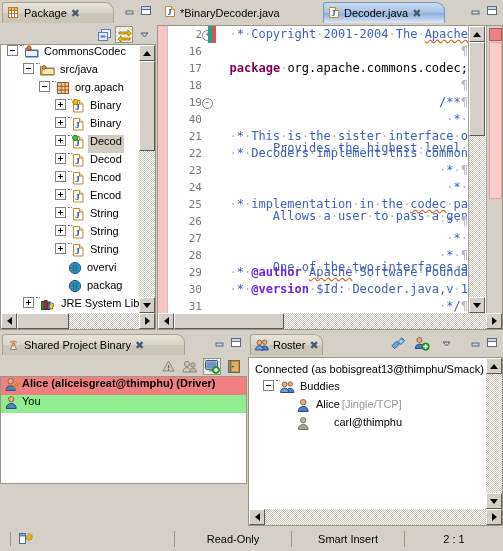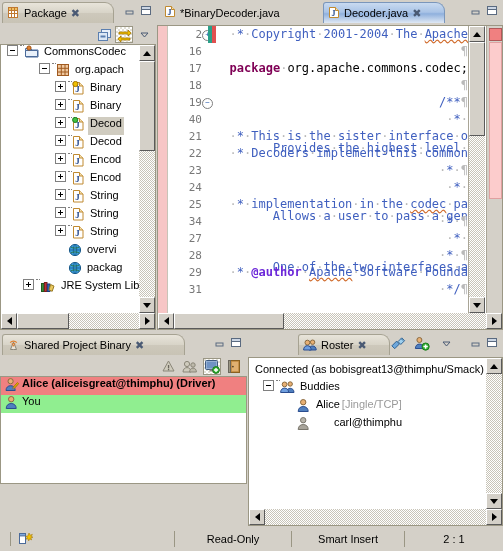--- a/index.html
+++ b/index.html
@@ -148,20 +148,31 @@
             <span class="twist"></span>
             <span style="width: 4px; height: 1px; border-top: 1px dotted rgb(128, 128, 128); flex: 0 0 auto;"></span>
             <span class="ico"><svg width="15" height="14" viewBox="0 0 15 14">
                 <path d="M1.5 3.5h5l1.5 1.5h6v7h-12z" fill="#cfe0f2" stroke="#4a6a9a"></path>
                 <path d="M1.5 5.5h12v6h-12z" fill="#e8f0fa" stroke="#4a6a9a"></path>
                 <circle cx="5" cy="3" r="2.1" fill="#e08030" stroke="#a05010"></circle>
               </svg></span>
             <span class="tlabel" style="margin-left: 3px;">CommonsCodec</span>
           </div>
           <div class="trow">
+            <span class="ind" style="width: 22px;"></span>
+            <span class="twist"></span>
+            <span style="width: 4px; height: 1px; border-top: 1px dotted rgb(128, 128, 128); flex: 0 0 auto;"></span>
+            <span class="ico"><svg width="15" height="14" viewBox="0 0 15 14">
+                <path d="M0.5 3.5h5l1.5 1.5h7v7h-13.5z" fill="#f0d9a8" stroke="#9a7a30"></path>
+                <path d="M2 5.6h12v6H2z" fill="#f7e7c0" stroke="#9a7a30"></path>
+                <circle cx="4" cy="4.4" r="1.9" fill="#d8a040" stroke="#8a6020"></circle>
+              </svg></span>
+            <span class="tlabel" style="margin-left: 3px;">src/java</span>
+          </div>
+          <div class="trow">
             <span class="ind" style="width: 38px;"></span>
             <span class="twist"></span>
             <span style="width: 4px; height: 1px; border-top: 1px dotted rgb(128, 128, 128); flex: 0 0 auto;"></span>
             <span class="ico"><svg width="14" height="14" viewBox="0 0 14 14">
                 <rect x="1.5" y="1.5" width="11" height="11" fill="#f0c9a0" stroke="#a05a20"></rect>
                 <path d="M1.5 5.3h11M1.5 9h11M5.3 1.5v11M9 1.5v11" stroke="#a05a20" fill="none"></path>
               </svg></span>
             <span class="tlabel" style="margin-left: 3px;">org.apach</span>
           </div>
           <div class="trow">
@@ -371,24 +382,25 @@
           <div class="cline"><span class="gut">16</span><span class="ctext"><span class="ws">¶</span></span></div>
           <div class="cline"><span class="gut">17</span><span class="ctext"><span class="kw">package</span><span class="ws">·</span><span>org.apache.commons.codec;</span></span></div>
           <div class="cline"><span class="gut">18</span><span class="ctext"><span class="ws">¶</span></span></div>
           <div class="cline"><span class="gut">19</span><span class="fold" style="left: 34px; top: 4px;">−</span><span class="ctext"><span class="cmt">/**<span class="ws">¶</span></span></span></div>
           <div class="cline"><span class="gut">40</span><span class="ctext"><span class="ws">·</span><span class="cmt">*</span><span class="ws">·</span><span class="cmt"><p>Provides<span class="ws">·</span><span class="cmt">the</span><span class="ws">·</span><span class="cmt">highest</span><span class="ws">·</span><span class="cmt">level</span><span class="ws">·</span></p></span></span></div>
           <div class="cline"><span class="gut">21</span><span class="ctext"><span class="ws">·</span><span class="cmt">*</span><span class="ws">·</span><span class="cmt">This</span><span class="ws">·</span><span class="cmt">is</span><span class="ws">·</span><span class="cmt">the</span><span class="ws">·</span><span class="cmt">sister</span><span class="ws">·</span><span class="cmt">interface</span><span class="ws">·</span><span class="cmt">o</span></span></div>
           <div class="cline"><span class="gut">22</span><span class="ctext"><span class="ws">·</span><span class="cmt">*</span><span class="ws">·</span><span class="cmt">Decoders</span><span class="ws">·</span><span class="cmt">implement</span><span class="ws">·</span><span class="cmt">this</span><span class="ws">·</span><span class="cmt">common</span></span></div>
           <div class="cline"><span class="gut">23</span><span class="ctext"><span class="ws">·</span><span class="cmt">*</span><span class="ws">·</span><span class="ws">¶</span></span></div>
           <div class="cline"><span class="gut">24</span><span class="ctext"><span class="ws">·</span><span class="cmt">*</span><span class="ws">·</span><span class="cmt"><p>Allows<span class="ws">·</span><span class="cmt">a</span><span class="ws">·</span><span class="cmt">user</span><span class="ws">·</span><span class="cmt">to</span><span class="ws">·</span><span class="cmt">pass</span><span class="ws">·</span><span class="cmt">a</span><span class="ws">·</span><span class="cmt">gen</span></p></span></span></div>
           <div class="cline"><span class="gut">25</span><span class="ctext"><span class="ws">·</span><span class="cmt">*</span><span class="ws">·</span><span class="cmt">implementation</span><span class="ws">·</span><span class="cmt">in</span><span class="ws">·</span><span class="cmt">the</span><span class="ws">·</span><span class="cmt sq">codec</span><span class="ws">·</span><span class="cmt">pa</span></span></div>
-          <div class="cline"><span class="gut">34</span><span class="ctext"><span class="ws">·</span><span class="cmt">*</span><span class="ws">·</span><span class="ws">¶</span></span></div>
+          <div class="cline"><span class="gut">26</span><span class="ctext"><span class="ws">·</span><span class="cmt">*</span><span class="ws">·</span><span class="ws">¶</span></span></div>
           <div class="cline"><span class="gut">27</span><span class="ctext"><span class="ws">·</span><span class="cmt">*</span><span class="ws">·</span><span class="cmt"><p>One<span class="ws">·</span><span class="cmt">of</span><span class="ws">·</span><span class="cmt">the</span><span class="ws">·</span><span class="cmt">two</span><span class="ws">·</span><span class="cmt">interfaces</span><span class="ws">·</span><span class="cmt">a</span></p></span></span></div>
           <div class="cline"><span class="gut">28</span><span class="ctext"><span class="ws">·</span><span class="cmt">*</span><span class="ws">·</span><span class="ws">¶</span></span></div>
           <div class="cline"><span class="gut">29</span><span class="ctext"><span class="ws">·</span><span class="cmt">*</span><span class="ws">·</span><span class="cmt-kw">@author</span><span class="ws">·</span><span class="cmt sq">Apache</span><span class="ws">·</span><span class="cmt">Software</span><span class="ws">·</span><span class="cmt">Founda</span></span></div>
+          <div class="cline"><span class="gut">30</span><span class="ctext"><span class="ws">·</span><span class="cmt">*</span><span class="ws">·</span><span class="cmt-kw">@version</span><span class="ws">·</span><span class="cmt">$Id:</span><span class="ws">·</span><span class="cmt">Decoder.java,v</span><span class="ws">·</span><span class="cmt">1</span></span></div>
           <div class="cline"><span class="gut">31</span><span class="ctext"><span class="ws">·</span><span class="cmt">*/<span class="ws">¶</span></span></span></div>
         </div>
 
       <div style="position:absolute;right:0;top:0;width:16px;bottom:16px;background:#d4d0c8;border-left:1px solid #a9a596;box-sizing:border-box;">
         <div style="position:absolute;left:2px;top:2px;width:11px;height:11px;background:#f08080;border:1px solid #b05858;"></div>
         <div style="position:absolute;left:2px;top:16px;width:11px;height:155px;background:#fccccc;border:1px solid #e0a0a0;"></div>
       </div>
 
       <div class="sb-v" style="right:17px;bottom:16px;width:17px;">
         <div class="sbar-btn" style="top:0;left:0;">
@@ -497,21 +509,21 @@
               </svg></span>
             <span style="margin-left: 3px;">You</span>
           </div>
         </div>
     </div>
   </div>
 
   <div class="view" style="left:248px;top:332px;width:255px;height:194px;">
 
     <div class="tabstrip">
-      <div class="tab active" style="left:2px;width:92px;margin-left:48px;">
+      <div class="tab active" style="left:2px;width:73px;">
         <span class="ico">
           <svg width="14" height="13" viewBox="0 0 14 13">
             <circle cx="9.6" cy="4.2" r="2.2" fill="#e8b074" stroke="#8a6a40"></circle>
             <path d="M6 12c0-2.6 1.6-4 3.6-4s3.6 1.4 3.6 4z" fill="#4f7fbf" stroke="#2a4d8f"></path>
             <circle cx="4.4" cy="4.6" r="2.4" fill="#e8b074" stroke="#8a6a40"></circle>
             <path d="M0.6 12c0-2.8 1.7-4.3 3.8-4.3S8.2 9.2 8.2 12z" fill="#6f9fdf" stroke="#2a4d8f"></path>
           </svg>
         </span>
         <span>Roster</span>
         <span class="tabclose">✖</span>

